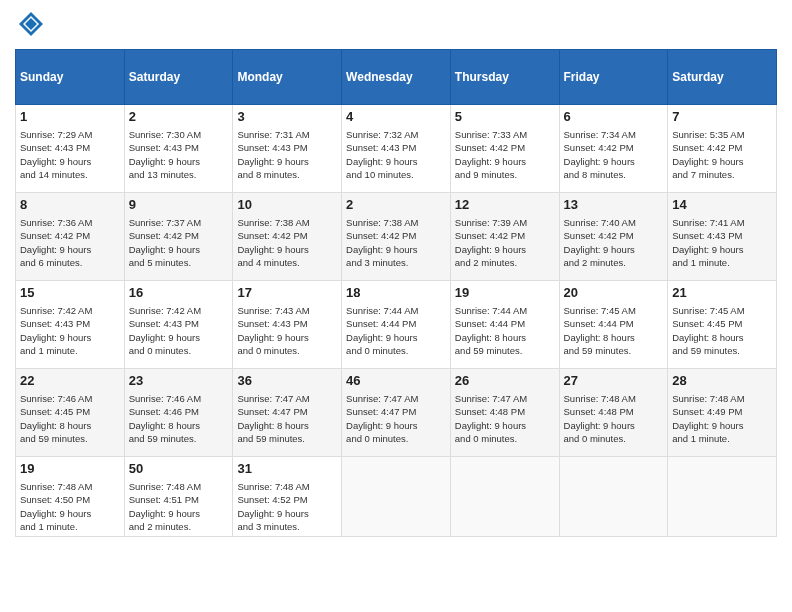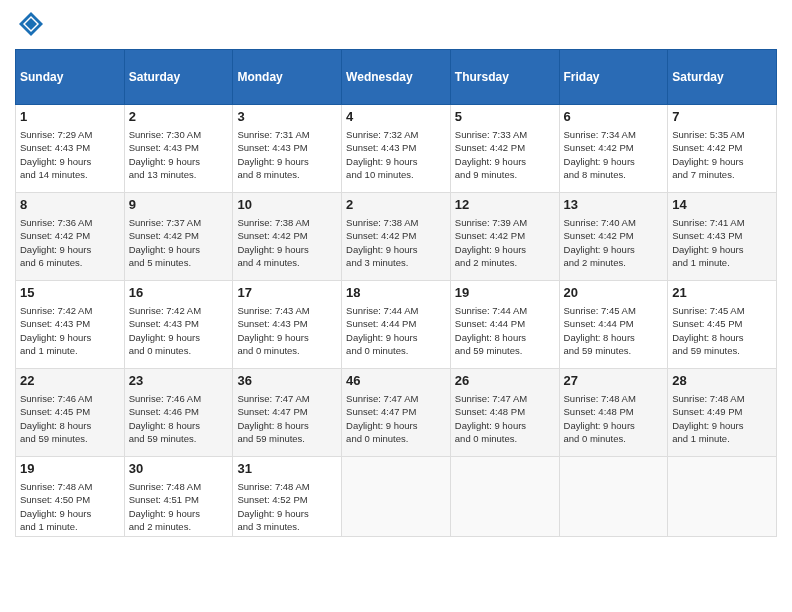--- a/index.html
+++ b/index.html
@@ -335,21 +335,21 @@
         </tr>
         <tr class="last-row">
           <td>
             <span class="day-num">19</span>
             <div>Sunrise: 7:48 AM</div>
             <div>Sunset: 4:50 PM</div>
             <div>Daylight: 9 hours</div>
             <div>and 1 minute.</div>
           </td>
           <td>
-            <span class="day-num">30</span>
+            <span class="day-num">50</span>
             <div>Sunrise: 7:48 AM</div>
             <div>Sunset: 4:51 PM</div>
             <div>Daylight: 9 hours</div>
             <div>and 2 minutes.</div>
           </td>
           <td>
             <span class="day-num">31</span>
             <div>Sunrise: 7:48 AM</div>
             <div>Sunset: 4:52 PM</div>
             <div>Daylight: 9 hours</div>

